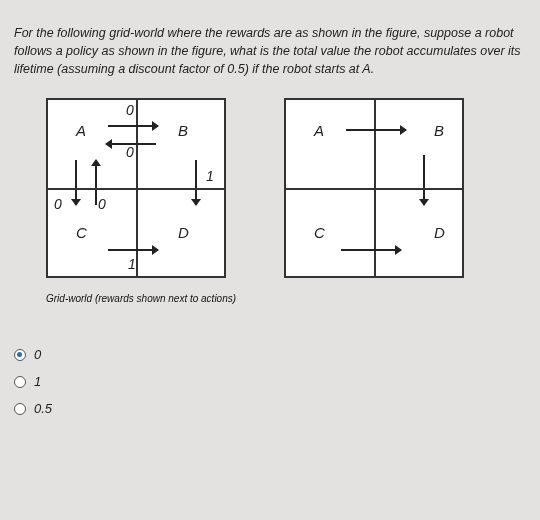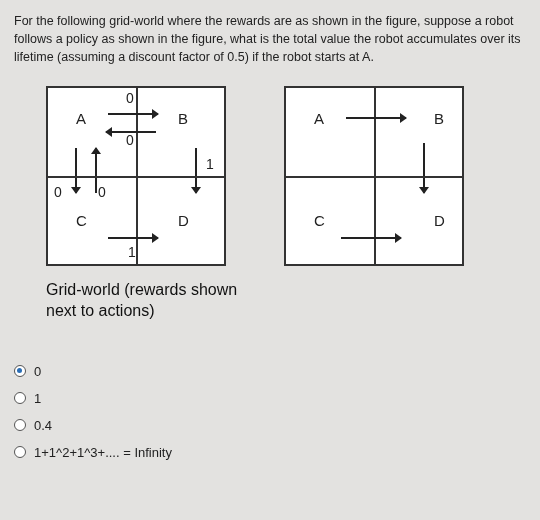--- a/index.html
+++ b/index.html
@@ -5,21 +5,22 @@
   * { box-sizing: border-box; }
   body {
     margin: 0;
     background: #e3e2e0;
     font-family: Arial, sans-serif;
     width: 540px;
     height: 520px;
     overflow: hidden;
   }
   .page {
-    padding: 12px 14px;
+    padding: 24px 14px;
+    font-style: italic;
   }
   .question {
     font-size: 12.5px;
     line-height: 1.45;
     color: #222;
     margin-bottom: 20px;
   }
   .figures {
     display: flex;
     gap: 38px;
@@ -75,21 +76,21 @@
     width: 1.5px; background: #222;
   }
   .head-r, .head-l, .head-u, .head-d {
     position: absolute; width: 0; height: 0;
   }
   .head-r { right: -1px; top: 1px; border-left: 7px solid #222; border-top: 5px solid transparent; border-bottom: 5px solid transparent; }
   .head-l { left: -1px; top: 1px; border-right: 7px solid #222; border-top: 5px solid transparent; border-bottom: 5px solid transparent; }
   .head-u { top: -1px; left: 1px; border-bottom: 7px solid #222; border-left: 5px solid transparent; border-right: 5px solid transparent; }
   .head-d { bottom: -1px; left: 1px; border-top: 7px solid #222; border-left: 5px solid transparent; border-right: 5px solid transparent; }
   .caption {
-    font-size: 16px;
+    font-size: 10px;
     margin-top: 14px;
     line-height: 1.3;
     color: #111;
   }
   .options {
     margin-top: 42px;
     font-size: 13px;
     color: #222;
   }
   .opt {
@@ -197,20 +198,16 @@
     <div class="opt">
       <span class="radio sel"></span>
       <span>0</span>
     </div>
     <div class="opt">
       <span class="radio"></span>
       <span>1</span>
     </div>
     <div class="opt">
       <span class="radio"></span>
-      <span>0.4</span>
-    </div>
-    <div class="opt">
-      <span class="radio"></span>
-      <span>1+1^2+1^3+.... = Infinity</span>
+      <span>0.5</span>
     </div>
   </div>
 </div>
 
 </body></html>

